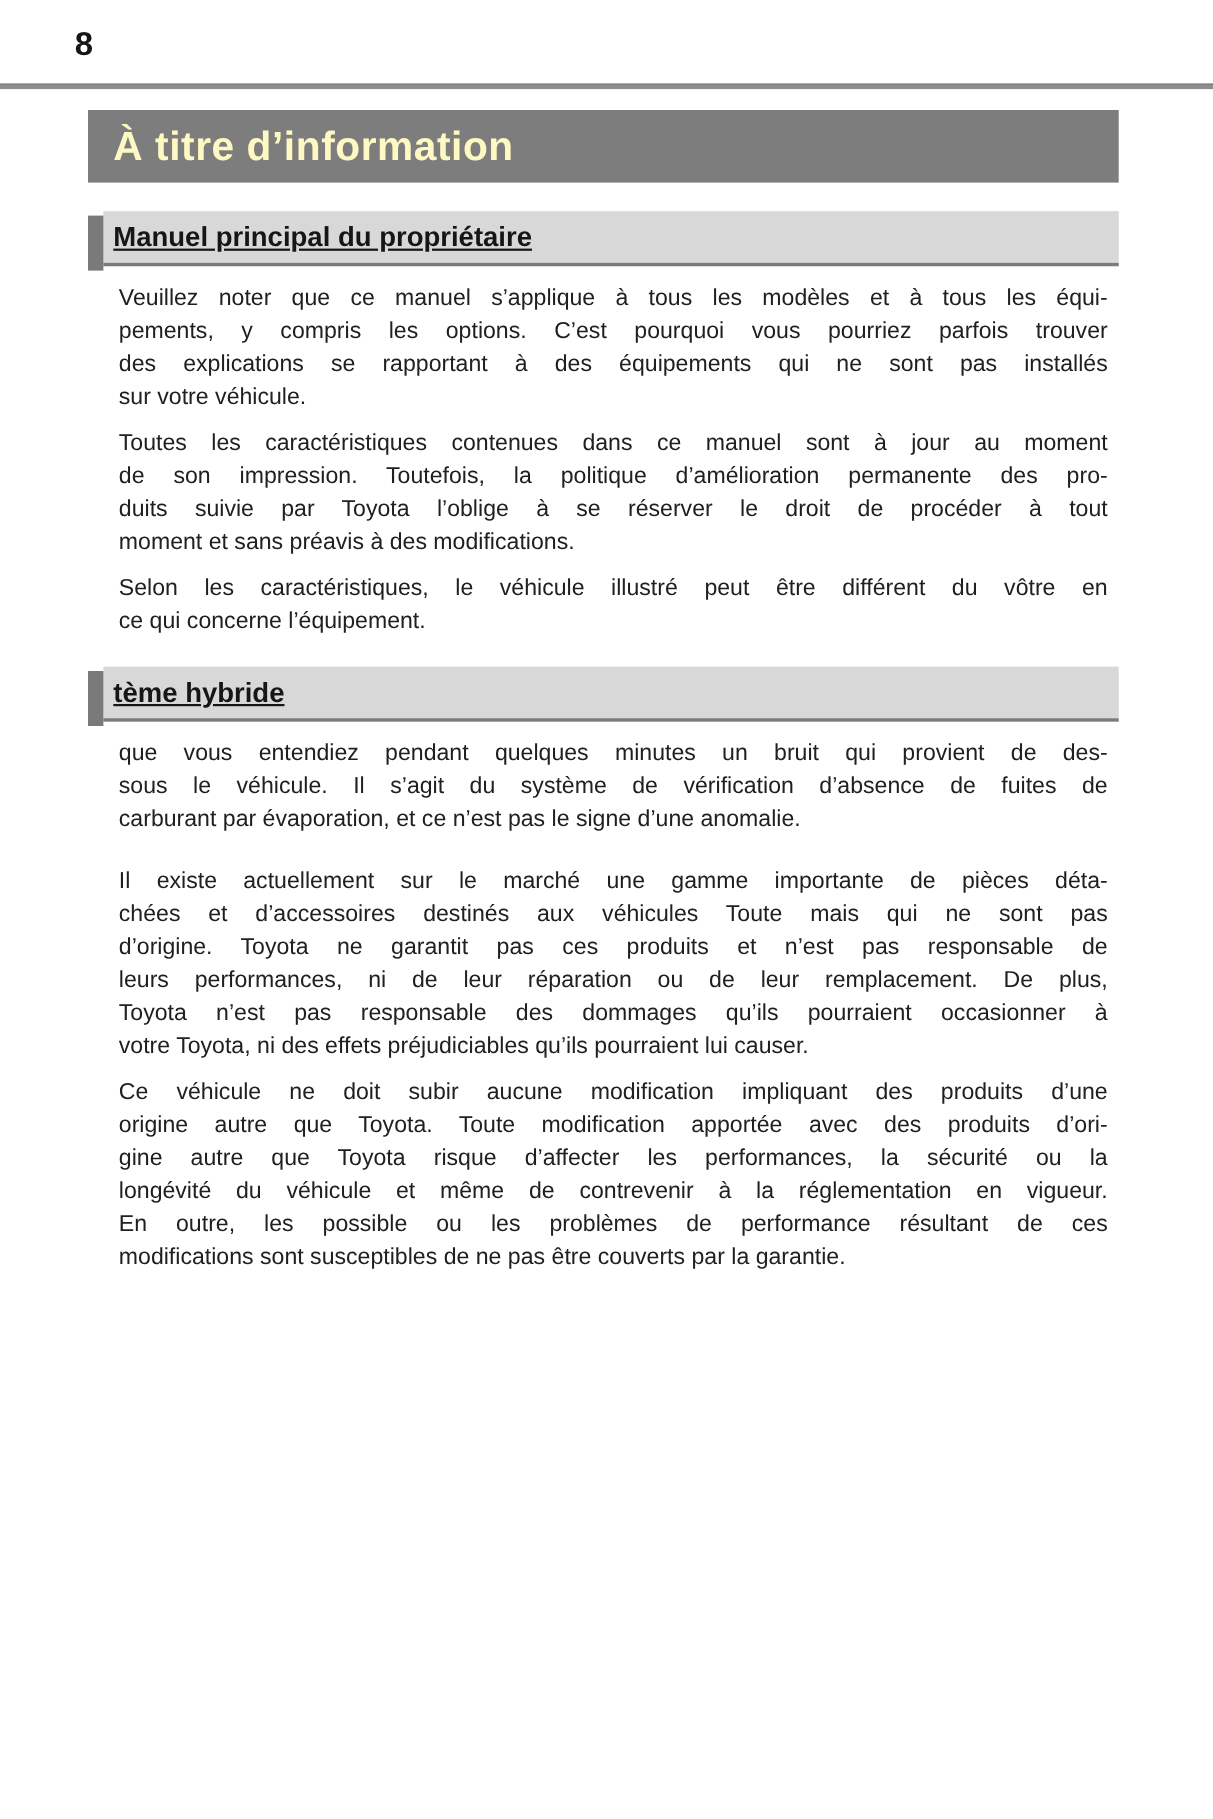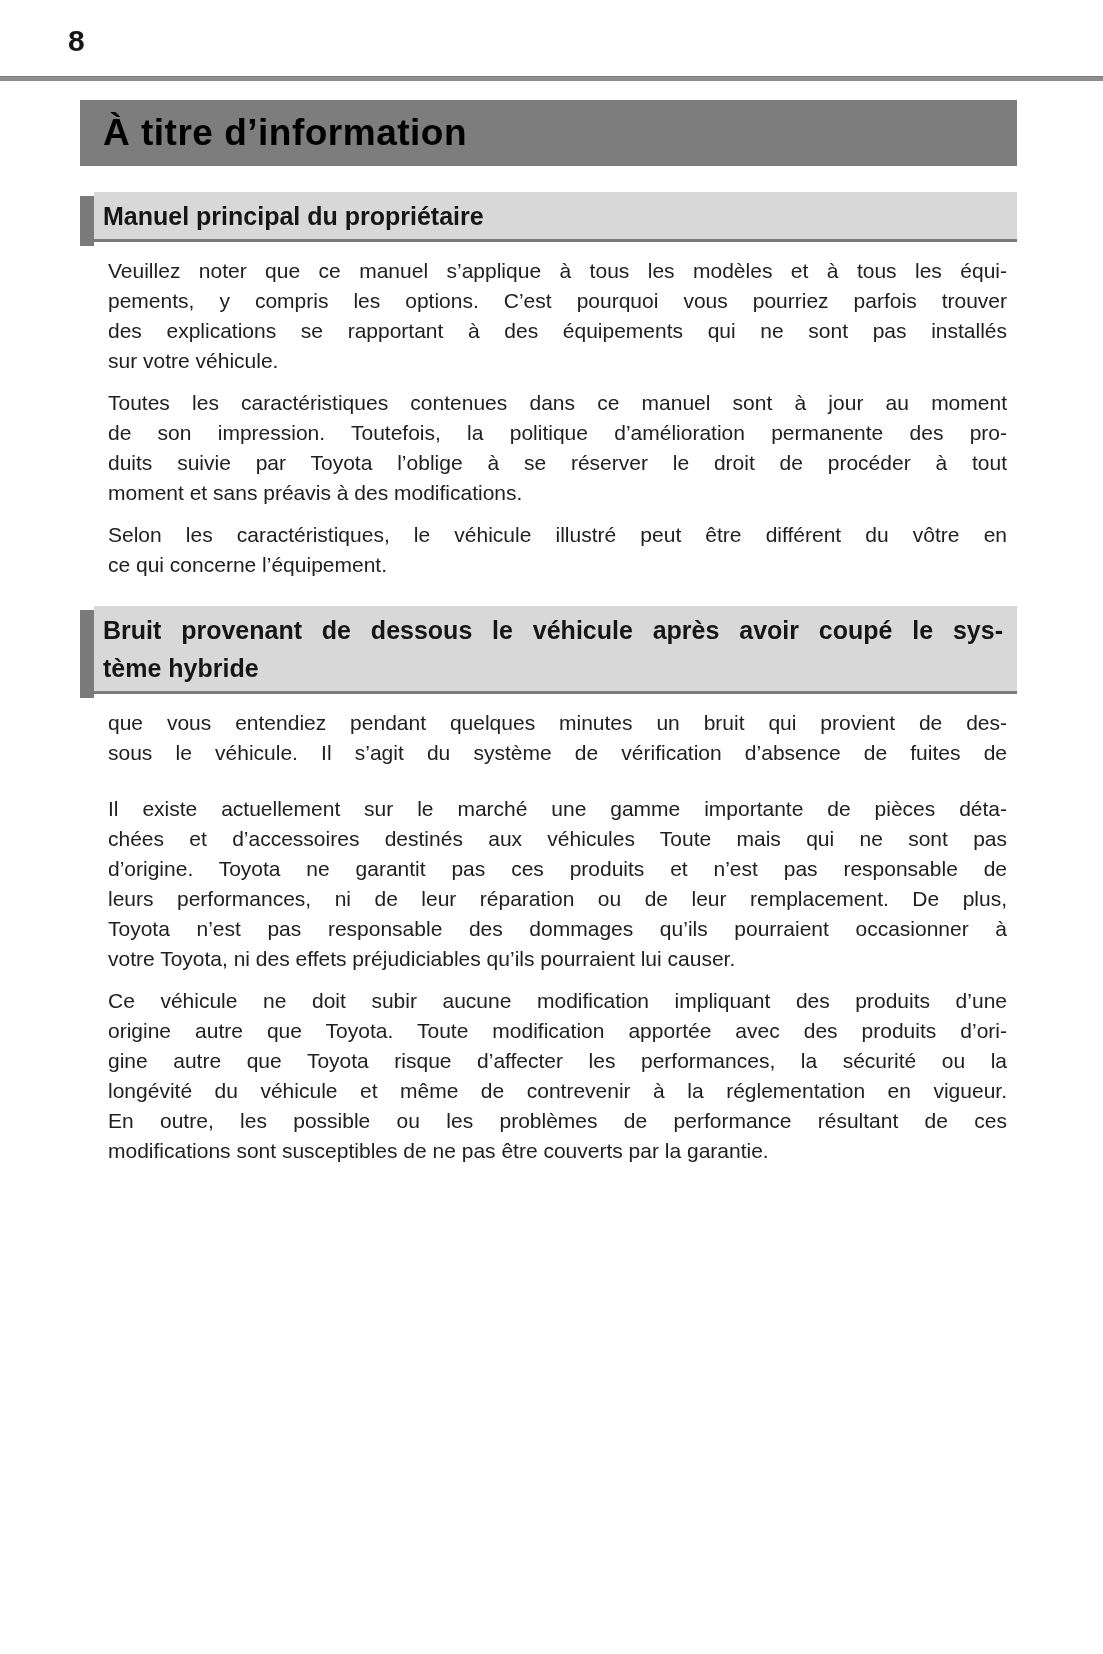--- a/index.html
+++ b/index.html
@@ -31,40 +31,41 @@
     background: #8e8e8e;
     border-top: 1px solid #7a7a7a;
   }
   .content {
     padding: 0 86px 0 80px;
   }
   .banner {
     margin-top: 19px;
     height: 66px;
     background: #7d7d7d;
-    color: #000000;
+    color: #fef9c3;
     font-size: 37px;
     font-weight: bold;
     line-height: 66px;
     padding-left: 23px;
     letter-spacing: 0.5px;
     box-sizing: border-box;
   }
   .sec {
     margin-top: 26px;
   }
   .sec-header {
     margin-left: 14px;
     position: relative;
     background: #d8d8d8;
     border-bottom: 3px solid #7b7b7b;
     padding: 5px 14px 4px 9px;
     font-size: 25px;
     font-weight: bold;
     color: #161616;
+    text-decoration: underline;
   }
   .sec-accent {
     position: absolute;
     left: -14px;
     top: 4px;
     bottom: -7px;
     width: 14px;
     background: #7a7a7a;
   }
   .title-line {
@@ -127,27 +128,27 @@
         <div class="para">
           <div class="jl">Selon les caractéristiques, le véhicule illustré peut être différent du vôtre en</div>
           <div class="ll">ce qui concerne l’équipement.</div>
         </div>
       </div>
     </section>
 
     <section class="sec">
       <div class="sec-header">
         <span class="sec-accent"></span>
-        <div class="title-line jl">Bruit provenant de dessous le véhicule après avoir coupé le sys-</div>
         <div class="title-line ll">tème hybride</div>
       </div>
       <div class="body-block">
         <div class="para">
           <div class="jl">que vous entendiez pendant quelques minutes un bruit qui provient de des-</div>
           <div class="jl">sous le véhicule. Il s’agit du système de vérification d’absence de fuites de</div>
+          <div class="ll">carburant par évaporation, et ce n’est pas le signe d’une anomalie.</div>
         </div>
       </div>
     </section>
 
     <section class="sec">
       <div class="body-block">
         <div class="para">
           <div class="jl">Il existe actuellement sur le marché une gamme importante de pièces déta-</div>
           <div class="jl">chées et d’accessoires destinés aux véhicules Toute mais qui ne sont pas</div>
           <div class="jl">d’origine. Toyota ne garantit pas ces produits et n’est pas responsable de</div>

